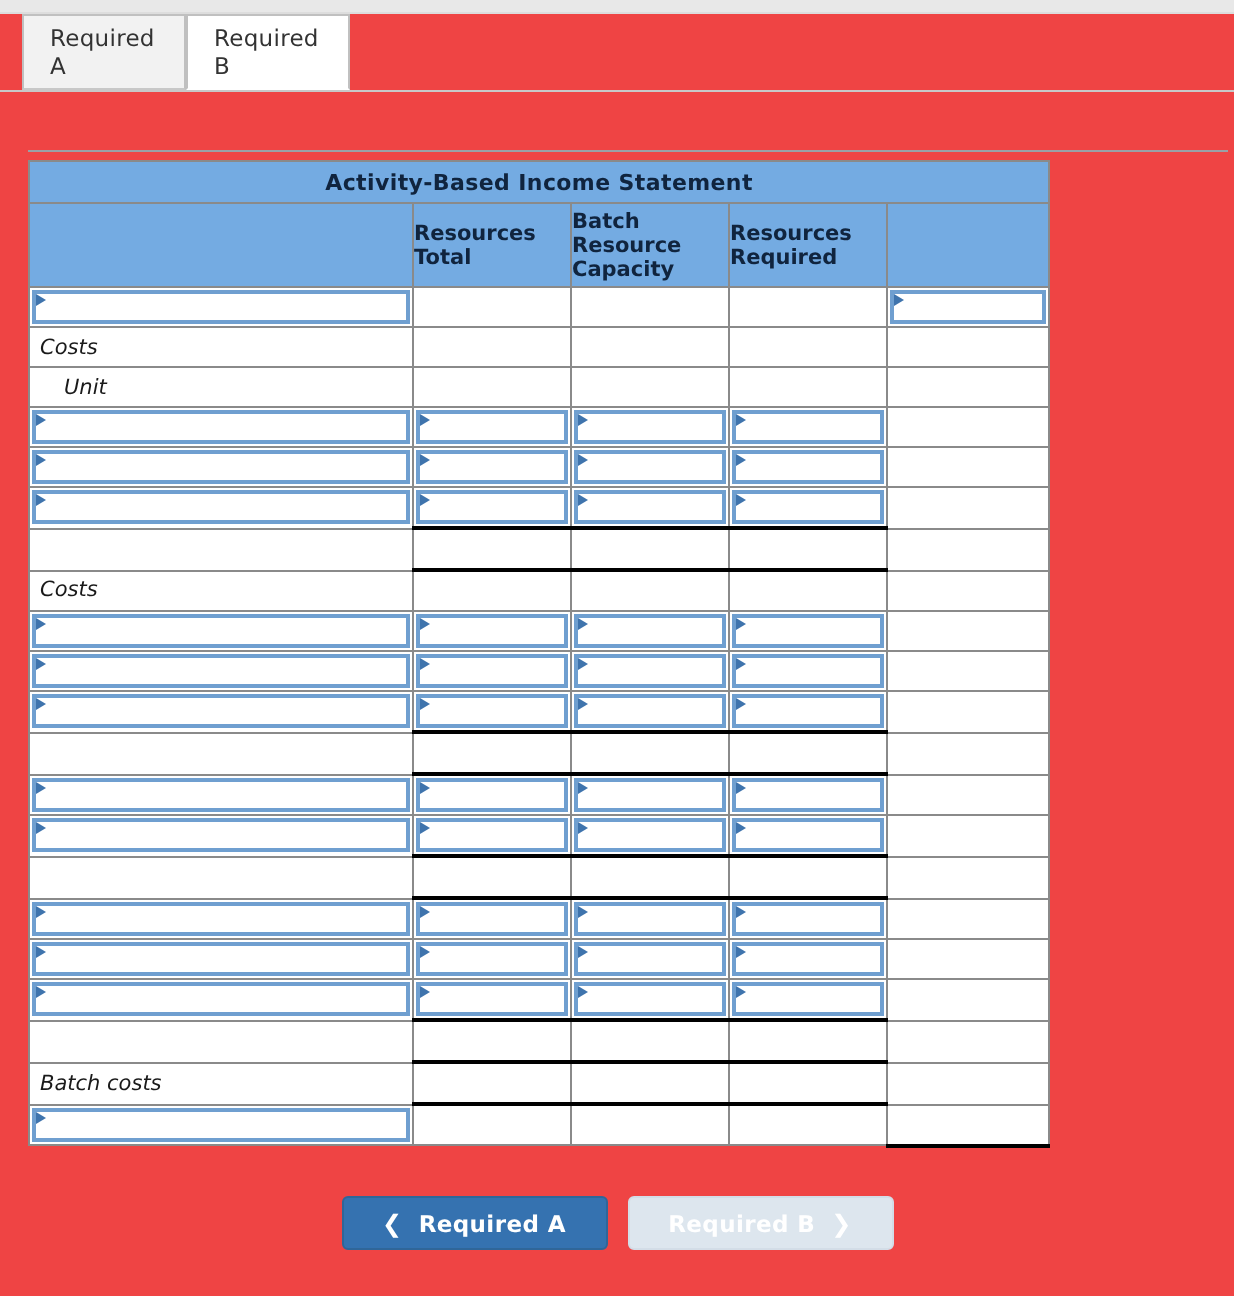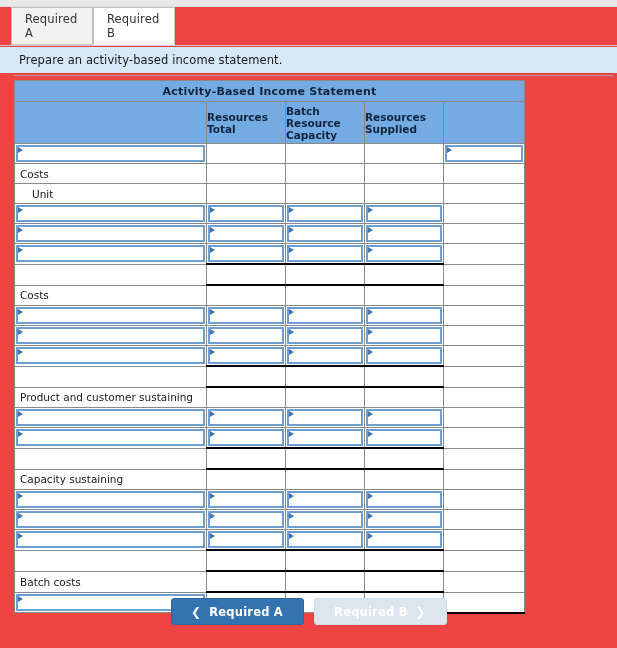--- a/index.html
+++ b/index.html
@@ -131,20 +131,21 @@
     font-weight: bold;
     height: 41px;
     text-align: left;
     line-height: 12px;
   }
   .sheet td.label-cell {
     padding-left: 5px;
     text-align: left;
     white-space: nowrap;
     color: #1a1a1a;
+    font-style: italic;
   }
   .sheet td.label-cell.indent { padding-left: 17px; margin-left: 32px; }
 
   
   .c-desc  { width: 192px; }
   .c-num   { width: 79px; }
   .c-last  { width: 81px; }
   .rule-bottom { border-bottom: 2px solid #000000 !important; }
 
   
@@ -215,23 +216,20 @@
   <div class="tab-bar">
     <div class="tab-bar-underline"></div>
     <div class="tab inactive">
       <span>Required A</span>
     </div>
     <div class="tab active">
       <span>Required B</span>
     </div>
   </div>
 
-  <div class="instruction">
-    <span>Prepare an activity-based income statement.</span>
-  </div>
   <div class="instruction-rule"></div>
 
   <table class="sheet">
     <colgroup>
       <col class="c-desc">
         <col class="c-num">
         <col class="c-num">
         <col class="c-num">
         <col class="c-last">
     </colgroup>
@@ -245,21 +243,21 @@
             <div>Resources</div>
             <div>Total</div>
           </th>
           <th class="col-head">
             <div>Batch</div>
             <div>Resource</div>
             <div>Capacity</div>
           </th>
           <th class="col-head">
             <div>Resources</div>
-            <div>Supplied</div>
+            <div>Required</div>
           </th>
           <th class="col-head"></th>
         </tr>
     </thead>
     <tbody id="sheet-body">
         <tr>
           <td>
             <div class="cell-input"></div>
           </td>
           <td></td>
@@ -388,68 +386,54 @@
           <td></td>
         </tr>
         <tr>
           <td></td>
           <td class="rule-bottom"></td>
           <td class="rule-bottom"></td>
           <td class="rule-bottom"></td>
           <td></td>
         </tr>
         <tr>
-          <td class=" label-cell">Product and customer sustaining</td>
-          <td></td>
-          <td></td>
-          <td></td>
-          <td></td>
-        </tr>
-        <tr>
-          <td>
-            <div class="cell-input"></div>
-          </td>
-          <td>
-            <div class="cell-input"></div>
-          </td>
-          <td>
-            <div class="cell-input"></div>
-          </td>
-          <td>
-            <div class="cell-input"></div>
-          </td>
-          <td></td>
-        </tr>
-        <tr>
-          <td>
-            <div class="cell-input"></div>
-          </td>
-          <td class="rule-bottom">
-            <div class="cell-input"></div>
-          </td>
-          <td class="rule-bottom">
-            <div class="cell-input"></div>
-          </td>
-          <td class="rule-bottom">
-            <div class="cell-input"></div>
-          </td>
-          <td></td>
-        </tr>
-        <tr>
-          <td></td>
-          <td class="rule-bottom"></td>
-          <td class="rule-bottom"></td>
-          <td class="rule-bottom"></td>
-          <td></td>
-        </tr>
-        <tr>
-          <td class=" label-cell">Capacity sustaining</td>
-          <td></td>
-          <td></td>
-          <td></td>
+          <td>
+            <div class="cell-input"></div>
+          </td>
+          <td>
+            <div class="cell-input"></div>
+          </td>
+          <td>
+            <div class="cell-input"></div>
+          </td>
+          <td>
+            <div class="cell-input"></div>
+          </td>
+          <td></td>
+        </tr>
+        <tr>
+          <td>
+            <div class="cell-input"></div>
+          </td>
+          <td class="rule-bottom">
+            <div class="cell-input"></div>
+          </td>
+          <td class="rule-bottom">
+            <div class="cell-input"></div>
+          </td>
+          <td class="rule-bottom">
+            <div class="cell-input"></div>
+          </td>
+          <td></td>
+        </tr>
+        <tr>
+          <td></td>
+          <td class="rule-bottom"></td>
+          <td class="rule-bottom"></td>
+          <td class="rule-bottom"></td>
           <td></td>
         </tr>
         <tr>
           <td>
             <div class="cell-input"></div>
           </td>
           <td>
             <div class="cell-input"></div>
           </td>
           <td>

